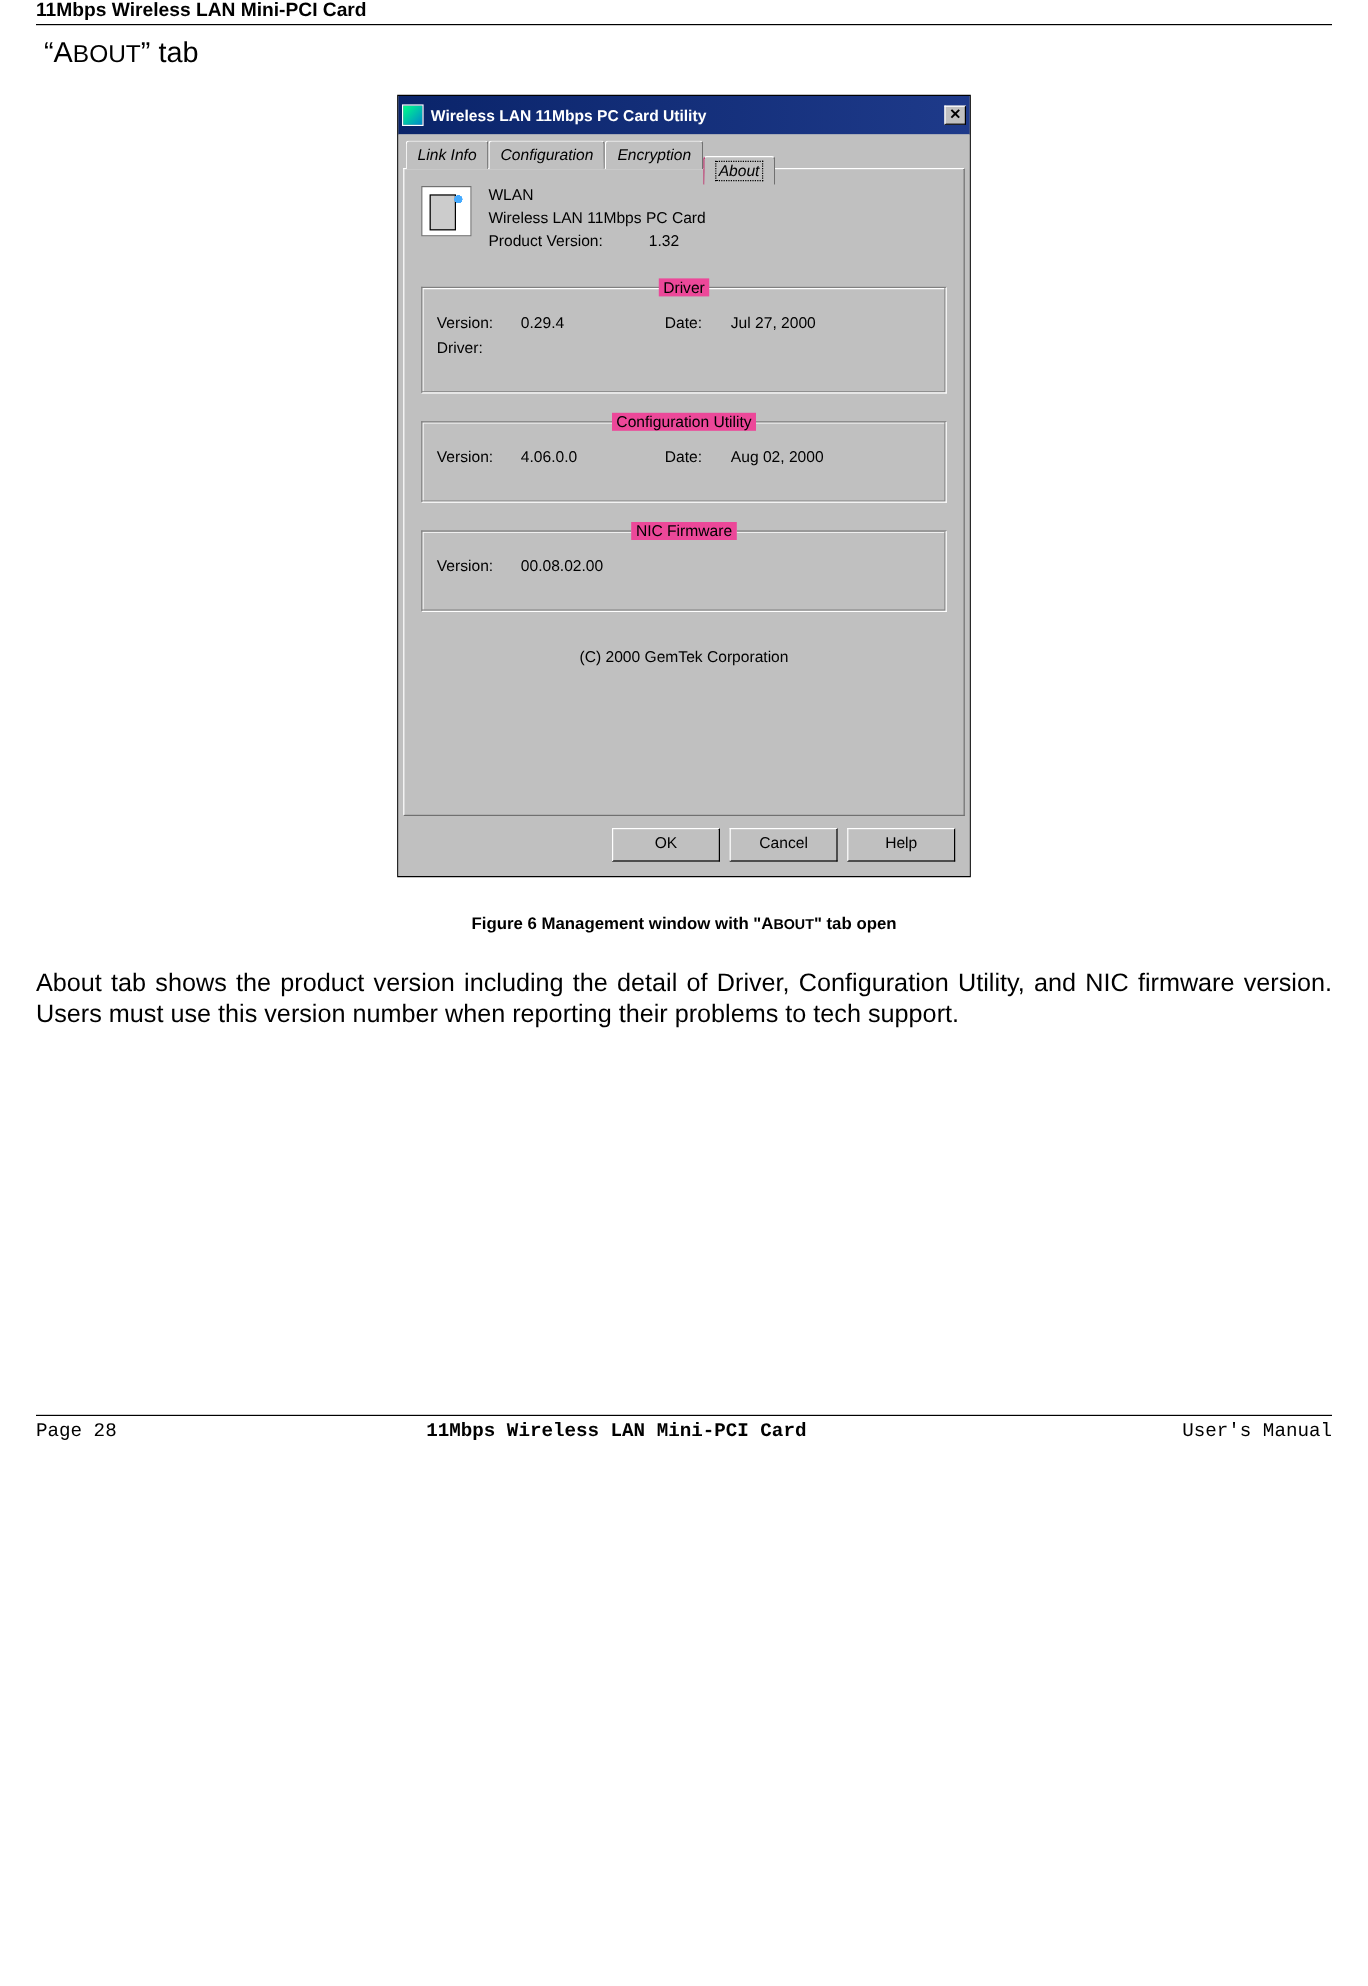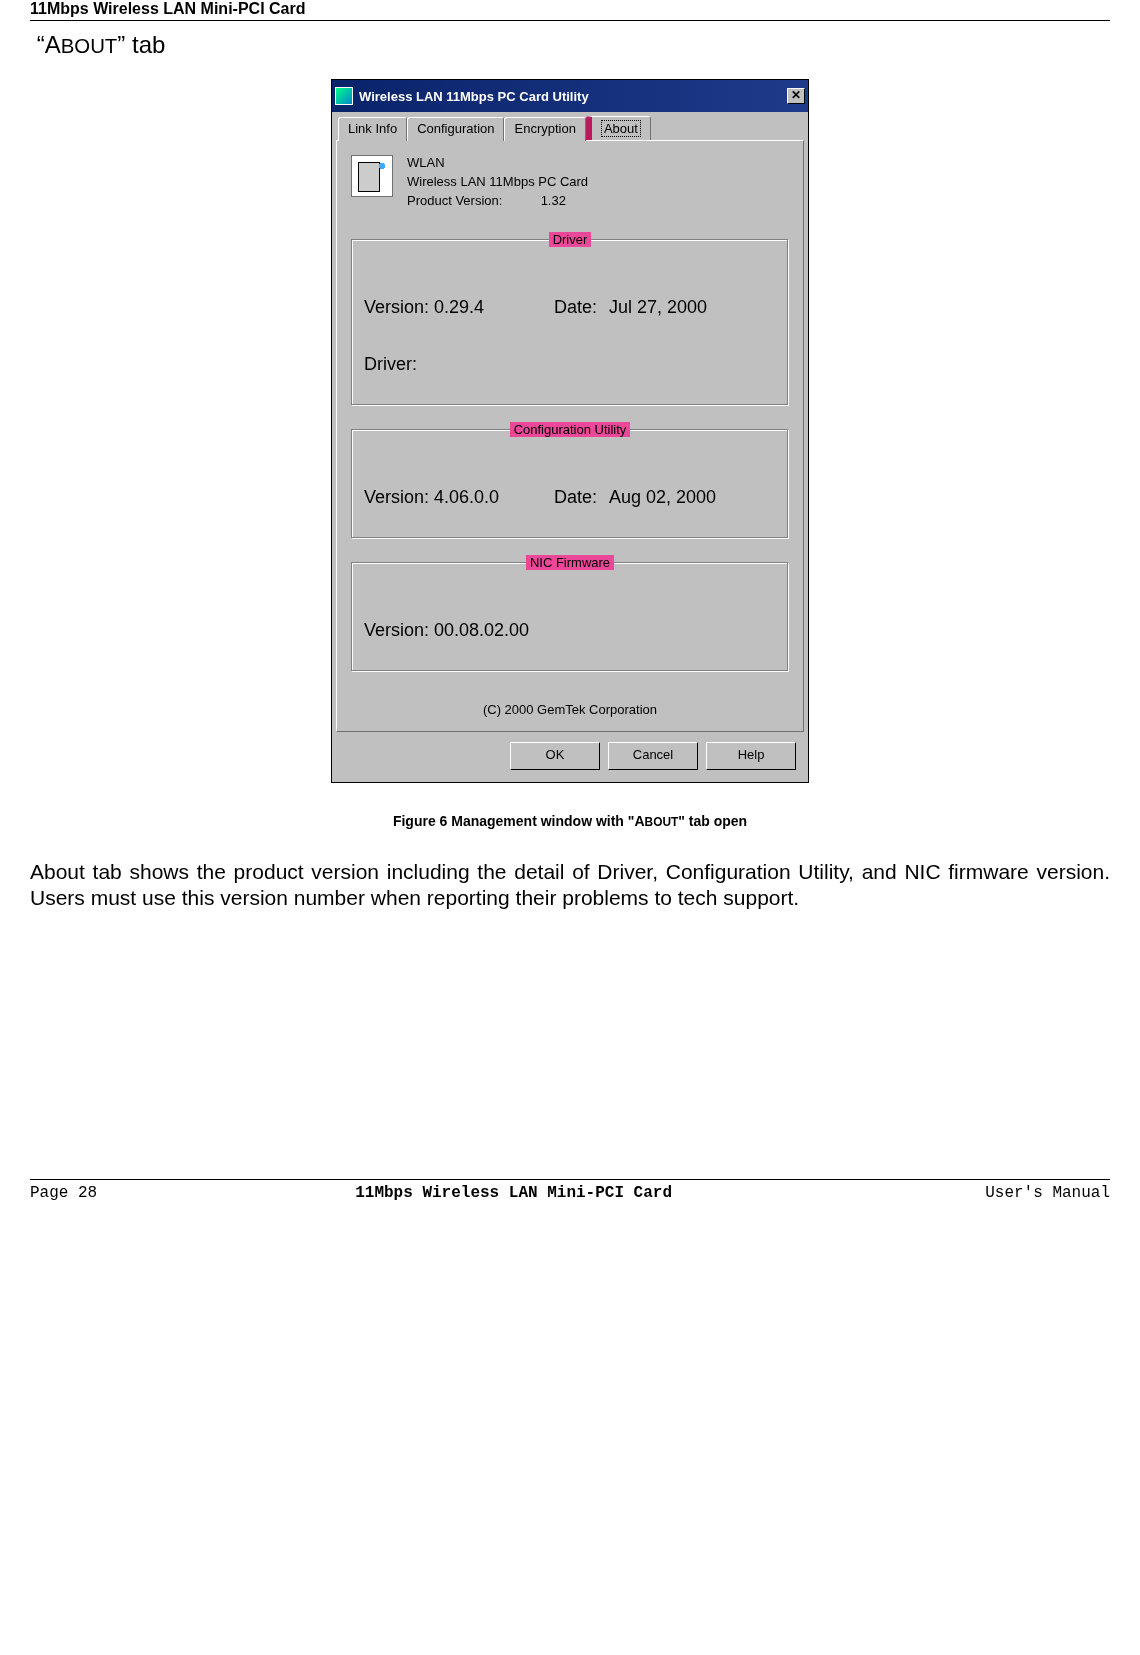--- a/index.html
+++ b/index.html
@@ -87,27 +87,28 @@
       font-size: 13px;
       background: #c0c0c0;
       border-top: 1px solid #fff;
       border-left: 1px solid #fff;
       border-right: 1px solid #707070;
       border-top-left-radius: 3px;
       border-top-right-radius: 3px;
       margin-right: 0px;
       position: relative;
       top: 1px;
+      font-style: italic;
     }
     .tab.active {
       border-top: 1px solid #fff;
-      border-left: 6px solid #be185d;
+      border-left: 1px solid #be185d;
       border-right: 1px solid #707070;
       z-index: 2;
-      top: 0px;
+      top: 14px;
       padding-top: 4px;
       padding-bottom: 4px;
     }
     .tab.active span {
       border: 1px dotted #000;
       padding: 0 2px;
     }
     .tab-panel {
       border-top: 1px solid #fff;
       border-left: 1px solid #fff;
@@ -160,23 +161,22 @@
       position: relative;
     }
     fieldset.group legend {
       font-size: 13px;
       padding: 0 4px;
       background: #ec4899;
       text-align: center;
     }
     .kv-row {
       display: flex;
-      font-size: 18px;
+      font-size: 13px;
       margin-bottom: 6px;
-      margin-top: 36px;
     }
     .kv-row .col1 { width: 70px; }
     .kv-row .col2 { width: 120px; }
     .kv-row .col3 { width: 55px; }
     .kv-row .col4 { }
     .copyright {
       text-align: center;
       font-size: 13px;
       margin-top: 30px;
     }

